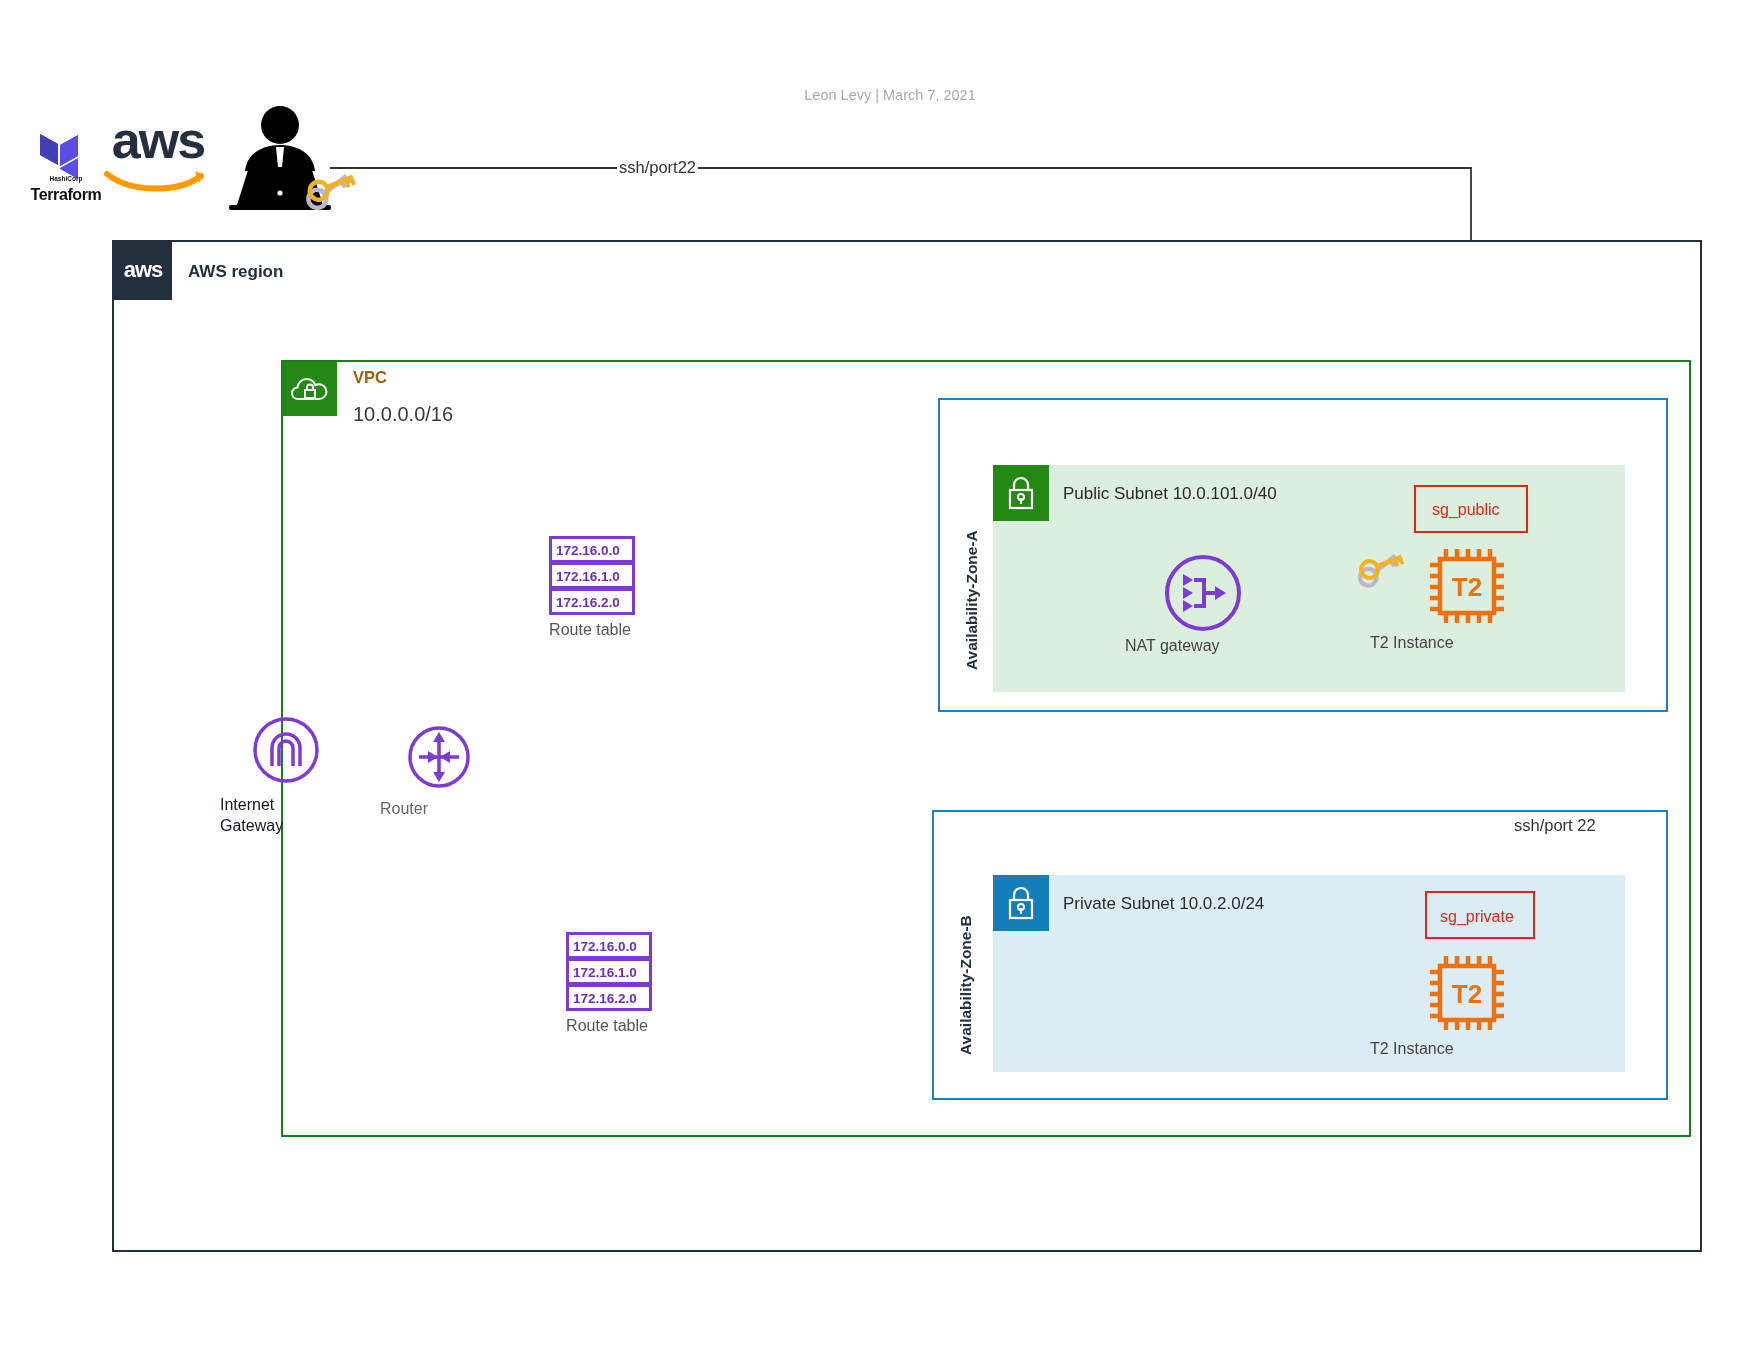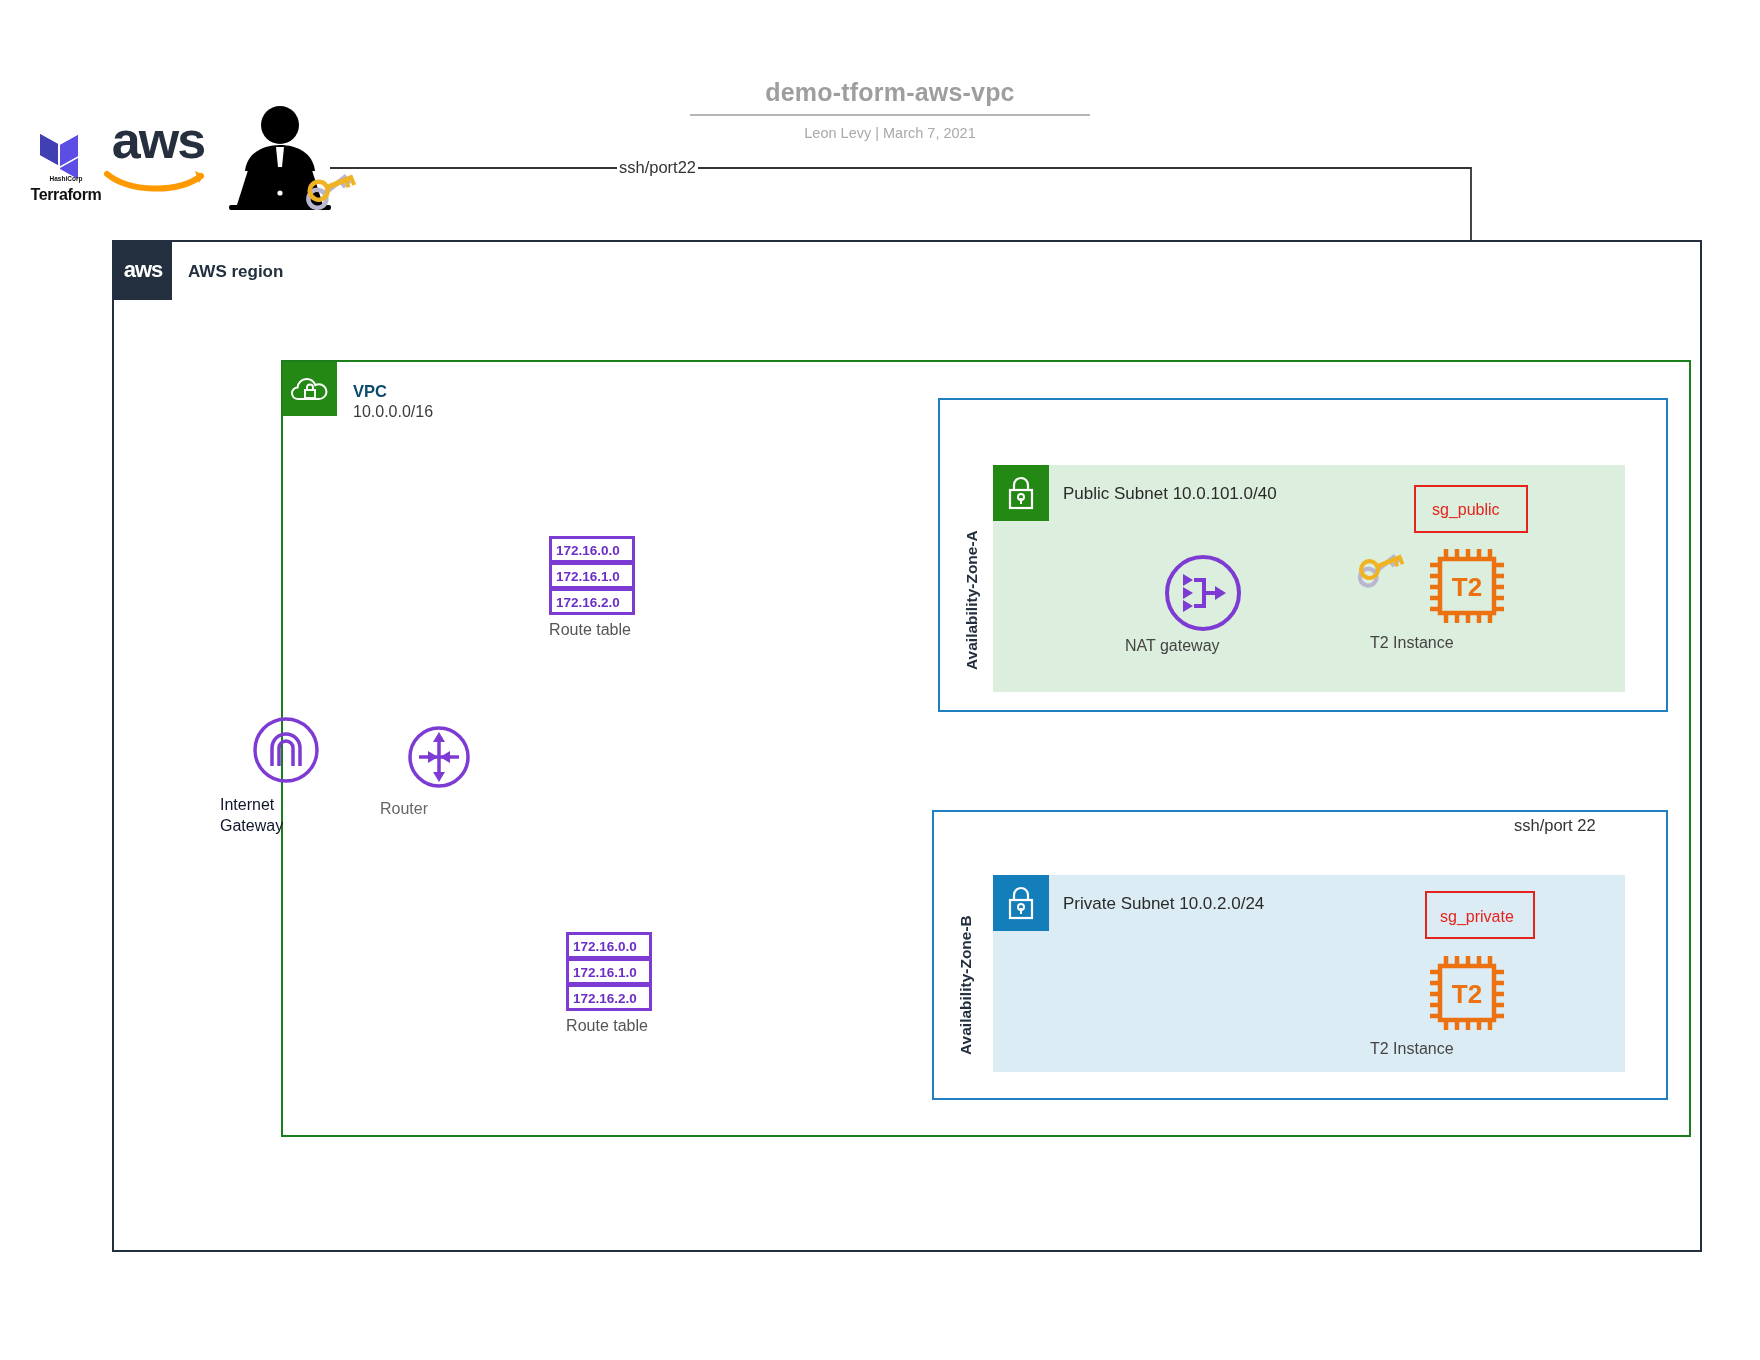--- a/index.html
+++ b/index.html
@@ -86,26 +86,26 @@
     border: 2px solid #1a7f1a;
     box-sizing: border-box;
     background: transparent;
   }
   #vpc-badge {
     left: 283px; top: 362px; width: 54px; height: 54px;
     background: #248814;
     display: flex; align-items: center; justify-content: center;
   }
   #vpc-label {
-    left: 353px; top: 382px;
-    font-size: 16.5px; font-weight: bold; color: #0c4a6e;
+    left: 353px; top: 368px;
+    font-size: 16.5px; font-weight: bold; color: #a16207;
   }
   #vpc-cidr {
     left: 353px; top: 403px;
-    font-size: 16px; color: #3b3b3b;
+    font-size: 20px; color: #3b3b3b;
   }
 
   
   .az-box {
     border: 2.5px solid #1f7fc0;
     box-sizing: border-box;
     background: transparent;
   }
   #az-a-box { left: 938px; top: 398px; width: 730px; height: 314px; }
   #az-b-box { left: 932px; top: 810px; width: 736px; height: 290px; }
@@ -233,21 +233,20 @@
     <line x1="637" y1="575" x2="985" y2="575" stroke="#333" stroke-width="1.8" marker-end="url(#arrowbig)"></line>
 
     <line x1="654" y1="975" x2="980" y2="975" stroke="#333" stroke-width="1.8" marker-end="url(#arrowbig)"></line>
 
     <path d="M1471,500 L1471,538" fill="none" stroke="#333" stroke-width="1.8" marker-end="url(#arrowbig)"></path>
 
     <path d="M1460,910 L1460,945" fill="none" stroke="#333" stroke-width="1.8" marker-end="url(#arrowbig)"></path>
   </svg>
 
   <div class="abs" id="title-block">
-    <div id="doc-title">demo-tform-aws-vpc</div>
     <div id="doc-byline">Leon Levy  |  March 7, 2021</div>
   </div>
 
   <div class="abs" id="terraform-logo">
     <svg width="96" height="64" viewBox="0 0 96 64">
       <g fill="#5c4ee5">
         <polygon points="22,16 40,26 40,47 22,37"></polygon>
         <polygon points="42,27 60,17 60,38 42,48"></polygon>
         <polygon points="42,50 60,40 60,61 42,51" opacity="0"></polygon>
         <polygon points="42,27 42,48 60,38 60,17"></polygon>

